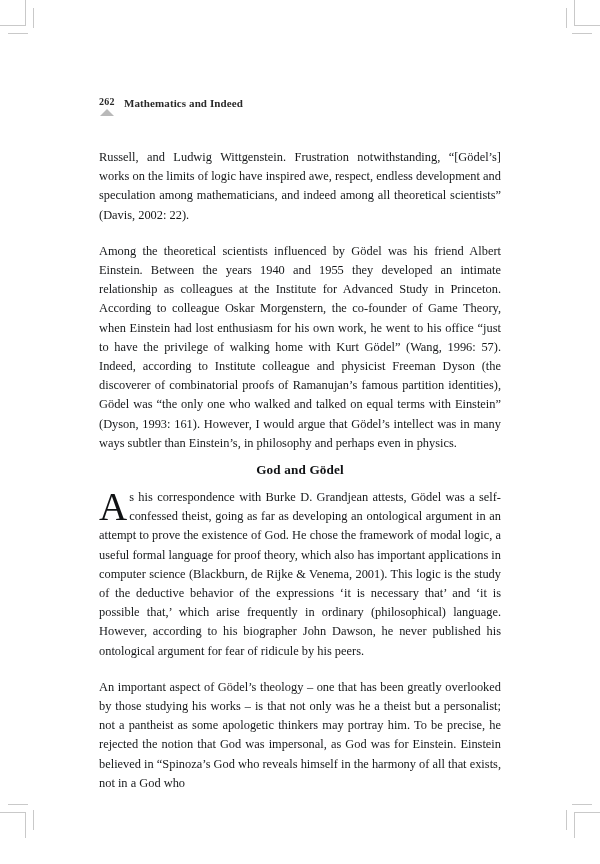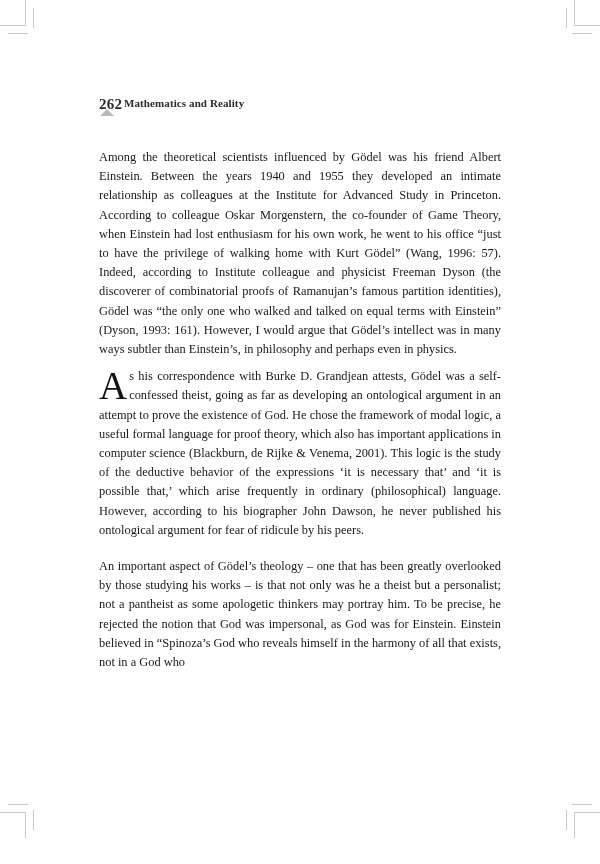--- a/index.html
+++ b/index.html
@@ -66,21 +66,21 @@
     position: absolute;
     left: 0px;
     top: 96px;
     width: 402px;
     height: 30px;
   }
   .folio {
     position: absolute;
     left: 0px;
     top: 0px;
-    font-size: 15px;
+    font-size: 10px;
     font-weight: bold;
     letter-spacing: 0.2px;
     color: #2a2a2a;
   }
   .head-title {
     position: absolute;
     left: 25px;
     top: 1px;
     font-size: 11px;
     font-weight: bold;
@@ -172,27 +172,29 @@
   <span class="v"></span>
   <span class="h2"></span>
   <span class="v2"></span>
 </div>
 
 <div class="page">
 
   <div class="running-head">
     <div class="folio">262</div>
     <div class="head-mark"></div>
-    <div class="head-title">Mathematics and Reality</div>
+    <div class="head-title">Mathematics and Indeed</div>
   </div>
 
   <div class="body-copy">
 
+    <p class="para">Russell, and Ludwig Wittgenstein. Frustration notwithstanding, “[Gödel’s] works on the limits of logic have inspired awe, respect, endless development and speculation among mathematicians, and indeed among all theoretical scientists” (Davis, 2002: 22).</p>
 
     <p class="para tight">Among the theoretical scientists influenced by Gödel was his friend Albert Einstein. Between the years 1940 and 1955 they developed an intimate relationship as colleagues at the Institute for Advanced Study in Princeton. According to colleague Oskar Morgenstern, the co-founder of Game Theory, when Einstein had lost enthusiasm for his own work, he went to his office “just to have the privilege of walking home with Kurt Gödel” (Wang, 1996: 57). Indeed, according to Institute colleague and physicist Freeman Dyson (the discoverer of combinatorial proofs of Ramanujan’s famous partition identities), Gödel was “the only one who walked and talked on equal terms with Einstein” (Dyson, 1993: 161). However, I would argue that Gödel’s intellect was in many ways subtler than Einstein’s, in philosophy and perhaps even in physics.</p>
 
+    <h2 class="section-heading">God and Gödel</h2>
 
     <p class="dropcap-para">As his correspondence with Burke D. Grandjean attests, Gödel was a self-confessed theist, going as far as developing an ontological argument in an attempt to prove the existence of God. He chose the framework of modal logic, a useful formal language for proof theory, which also has important applications in computer science (Blackburn, de Rijke &amp; Venema, 2001). This logic is the study of the deductive behavior of the expressions ‘it is necessary that’ and ‘it is possible that,’ which arise frequently in ordinary (philosophical) language. However, according to his biographer John Dawson, he never published his ontological argument for fear of ridicule by his peers.</p>
 
     <p class="para">An important aspect of Gödel’s theology – one that has been greatly overlooked by those studying his works – is that not only was he a theist but a personalist; not a pantheist as some apologetic thinkers may portray him. To be precise, he rejected the notion that God was impersonal, as God was for Einstein. Einstein believed in “Spinoza’s God who reveals himself in the harmony of all that exists, not in a God who</p>
 
   </div>
 </div>
 
 </body></html>

